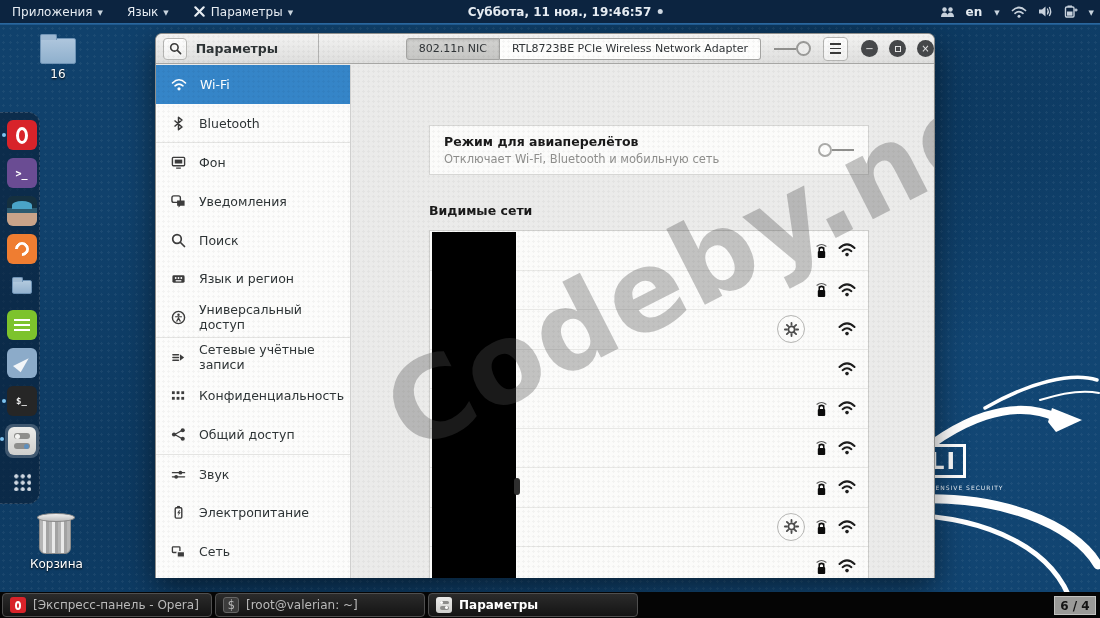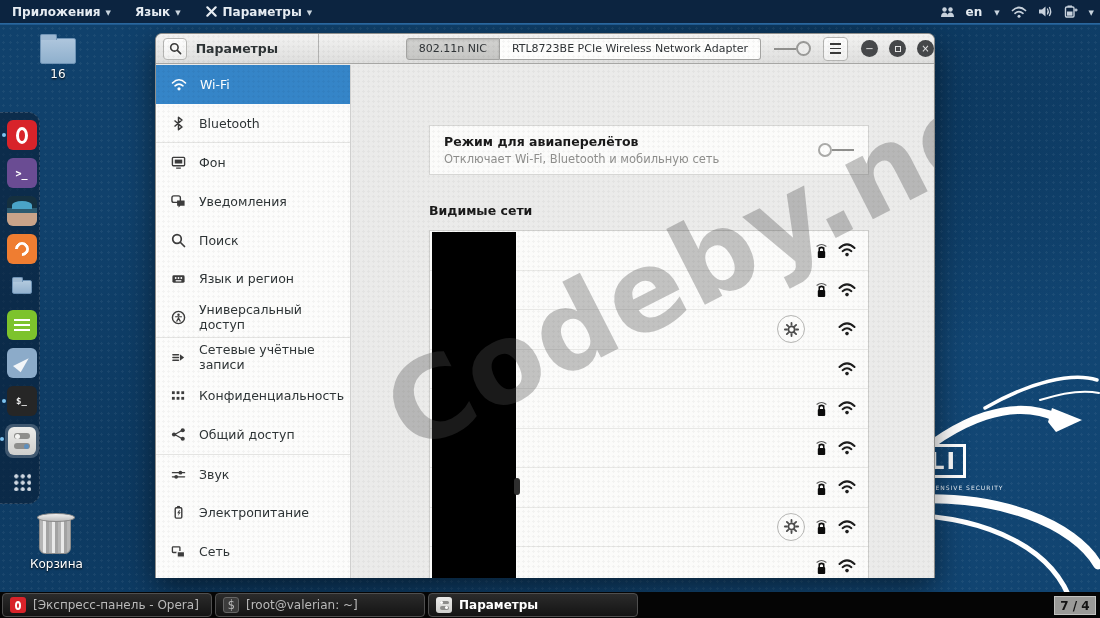--- a/index.html
+++ b/index.html
@@ -12,21 +12,21 @@
       radial-gradient(ellipse 900px 600px at 90% 70%, rgba(21,80,131,.35), transparent 65%),
       #10416c; }
   .screen::before { content:""; position:absolute; inset:25px 0 26px 0; pointer-events:none;
     background-image:radial-gradient(rgba(255,255,255,.05) 1px, transparent 1.4px);
     background-size:7px 7px; }
 
   
   .topbar { position:absolute; left:0; top:0; width:1100px; height:23px; background:#0c2440;
     display:flex; align-items:center; z-index:30; color:#e6ecf2; font-size:12px; }
   .topbar-strip { position:absolute; left:0; top:23px; width:1100px; height:2px; background:linear-gradient(#2e6da4,#1c5387); z-index:30; }
-  .tb-menu { display:flex; align-items:center; gap:5px; padding:13px 12px; height:100%; font-weight:bold; cursor:default; }
+  .tb-menu { display:flex; align-items:center; gap:5px; padding:13px 12px; height:100%; font-weight:normal; cursor:default; }
   .tb-caret { font-size:7px; color:#c9d4de; transform:translateY(1px); }
   .tb-clock { position:absolute; left:565px; transform:translateX(-50%); display:flex; align-items:center; gap:6px; font-weight:bold; }
   .tb-dot { width:5px; height:5px; border-radius:50%; background:#cfd8e1; }
   .tb-right { position:absolute; right:6px; top:0; height:23px; display:flex; align-items:center; gap:11px; }
   .tb-right svg { display:block; }
   .tb-en { font-weight:bold; display:flex; gap:12px; align-items:center; }
 
   
   .desk-folder { position:absolute; left:36px; top:34px; width:44px; text-align:center; z-index:2; }
   .desk-folder .fshape { position:relative; width:36px; height:26px; margin:4px auto 0; background:linear-gradient(#aec6dd,#8fb0cd); border:1px solid #6f93b5; border-radius:2px; }
@@ -169,20 +169,24 @@
     </div>
     <div class="tb-menu">
       <svg width="13" height="13" viewBox="0 0 14 14">
         <g stroke="#e6ecf2" stroke-width="2.4" stroke-linecap="round">
           <line x1="2.5" y1="2.5" x2="11.5" y2="11.5"></line>
             <line x1="11.5" y1="2.5" x2="2.5" y2="11.5"></line>
         </g>
       </svg>
       <span>Параметры</span>
       <span class="tb-caret">▼</span>
+    </div>
+    <div class="tb-clock">
+      <span>Суббота, 11 ноя., 19:46:57</span>
+      <span class="tb-dot"></span>
     </div>
     <div class="tb-right">
       <svg width="15" height="12" viewBox="0 0 15 12" fill="#c8d2dd">
         <circle cx="4.5" cy="3.5" r="2.2"></circle>
           <circle cx="10.5" cy="3.5" r="2.2"></circle>
         <path d="M1 11 C1 7.8 3 6.6 4.5 6.6 C6 6.6 8 7.8 8 11 Z"></path>
         <path d="M7 11 C7 7.8 9 6.6 10.5 6.6 C12 6.6 14 7.8 14 11 Z"></path>
       </svg>
       <span class="tb-en">
         <span>en</span>
@@ -655,15 +659,15 @@
       <span class="ti ti-term">$</span>
       <span>[root@valerian: ~]</span>
     </div>
     <div class="task-btn active">
       <span class="ti ti-sett">
           <b class="l"></b>
           <b class="r"></b>
         </span>
       <span>Параметры</span>
     </div>
-    <div class="workspace">7 / 4</div>
+    <div class="workspace">6 / 4</div>
   </div>
 </div>
 
 </body></html>

